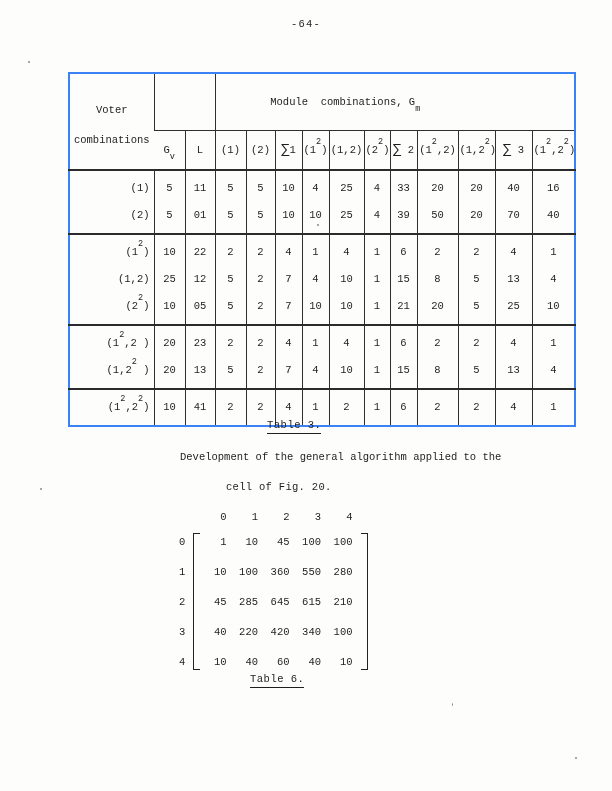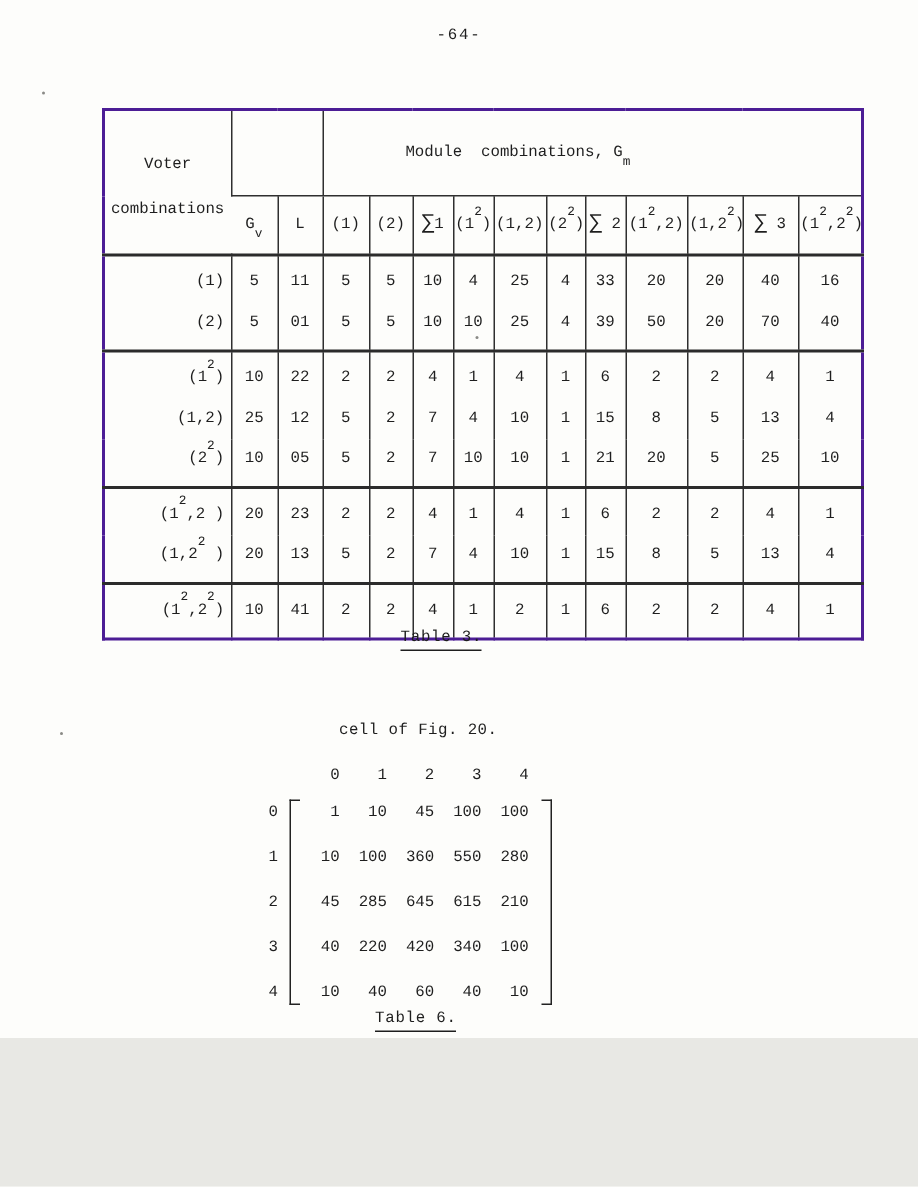--- a/index.html
+++ b/index.html
@@ -1,35 +1,35 @@
 <!DOCTYPE html>
 <html><head>
 <meta charset="utf-8">
 <style>
   html,body{margin:0;padding:0;background:#e8e8e4;}
   .page{
     position:relative;
-    width:612px;height:692px;
+    width:612px;height:791px;
     margin:0 auto;
     background:#fdfdfb;
     font-family:"Liberation Mono","DejaVu Sans Mono",monospace;
     font-size:10.5px;
     color:#1e1e1e;
     overflow:hidden;
   }
   .pageno{
     position:absolute;top:18px;left:0;width:612px;
     text-align:center;letter-spacing:1.2px;
   }
 
   
   table.t3{
     position:absolute;left:68px;top:72px;
     border-collapse:collapse;table-layout:fixed;width:506px;
-    border:2px solid #4c1d95;
+    border:2px solid #3b82f6;
     font-size:10.5px;color:#1e1e1e;padding-left:48px;
   }
   .t3 th,.t3 td{
     border-left:1px solid #2f2f2f;
     font-weight:normal;
     text-align:center;vertical-align:middle;
     line-height:11px;padding:8px 1px;
     white-space:pre;
   }
   .t3 th:first-child,.t3 td:first-child{border-left:none;}
@@ -252,20 +252,21 @@
           <td>6</td>
           <td>2</td>
           <td>2</td>
           <td>4</td>
           <td>1</td>
         </tr>
       </tbody>
     </table>
 
   <div class="cap cap-title" id="t3-title">Table 3.</div>
+  <div class="cap" id="t3-line1">Development of the general algorithm applied to the</div>
   <div class="cap" id="t3-line2">cell of Fig. 20.</div>
 
   <div class="matrix" id="matrix">
       <div class="m-head">
         <span>0</span>
         <span>1</span>
         <span>2</span>
         <span>3</span>
         <span>4</span>
       </div>

